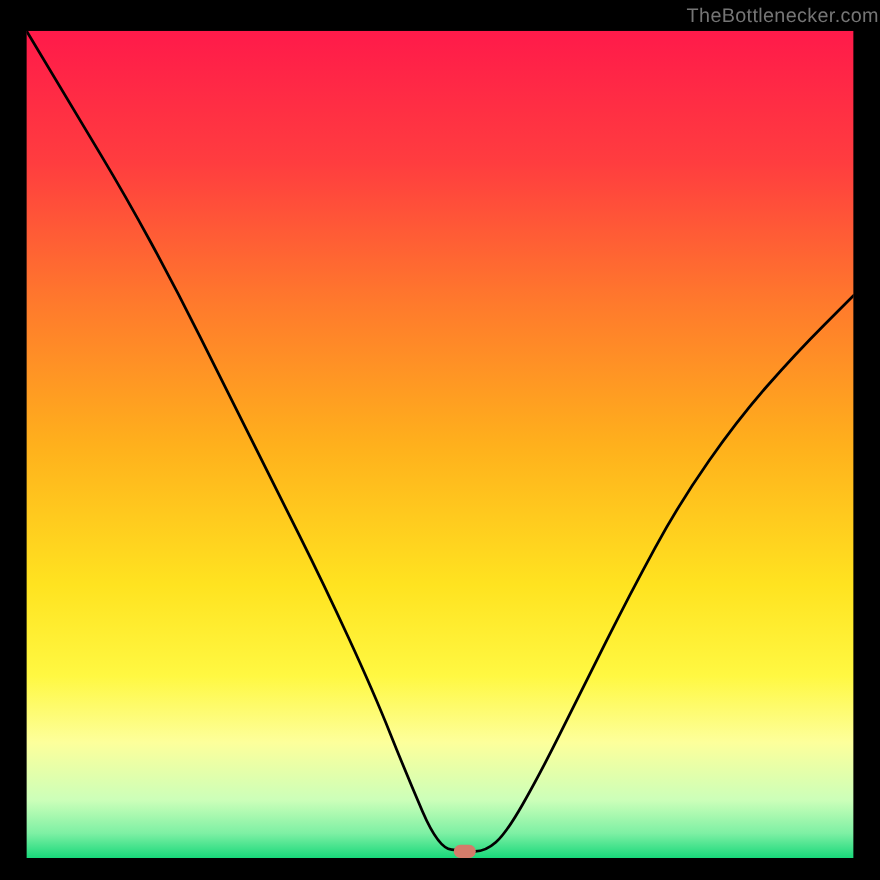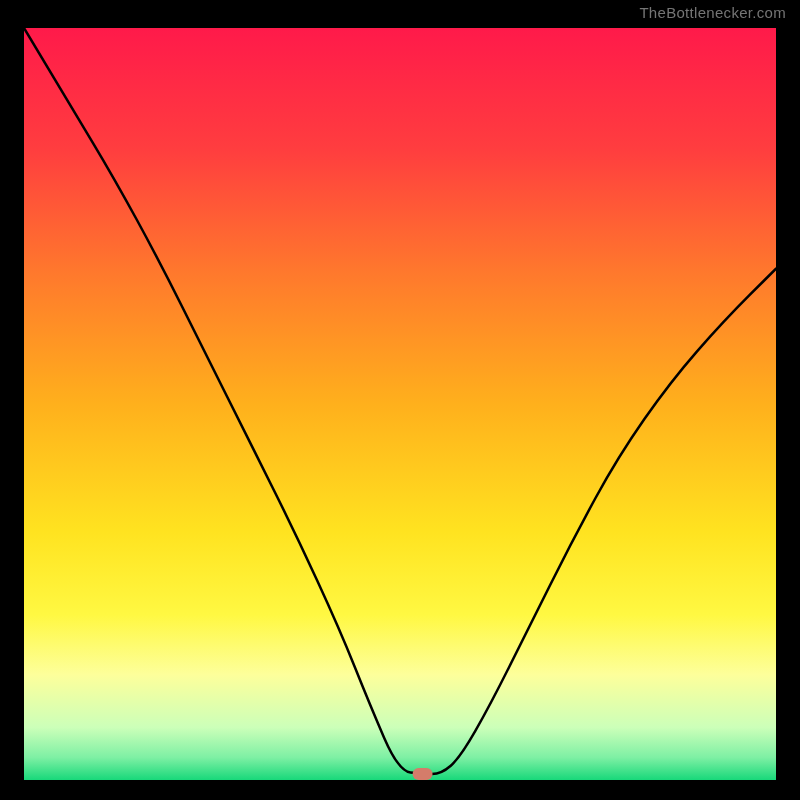--- a/index.html
+++ b/index.html
@@ -13,23 +13,23 @@
   }
   .frame {
     position: relative;
     width: 800px;
     height: 800px;
     background: #000;
   }
   .watermark {
     position: absolute;
     top: 4px;
-    right: 14px;
+    right: 1px;
     color: #757575;
-    font-size: 15px;
+    font-size: 18px;
     font-weight: 500;
     letter-spacing: 0.3px;
     z-index: 5;
   }
   .plot-wrap {
     position: absolute;
     left: 24px;
     top: 28px;
     width: 752px;
     height: 752px;

